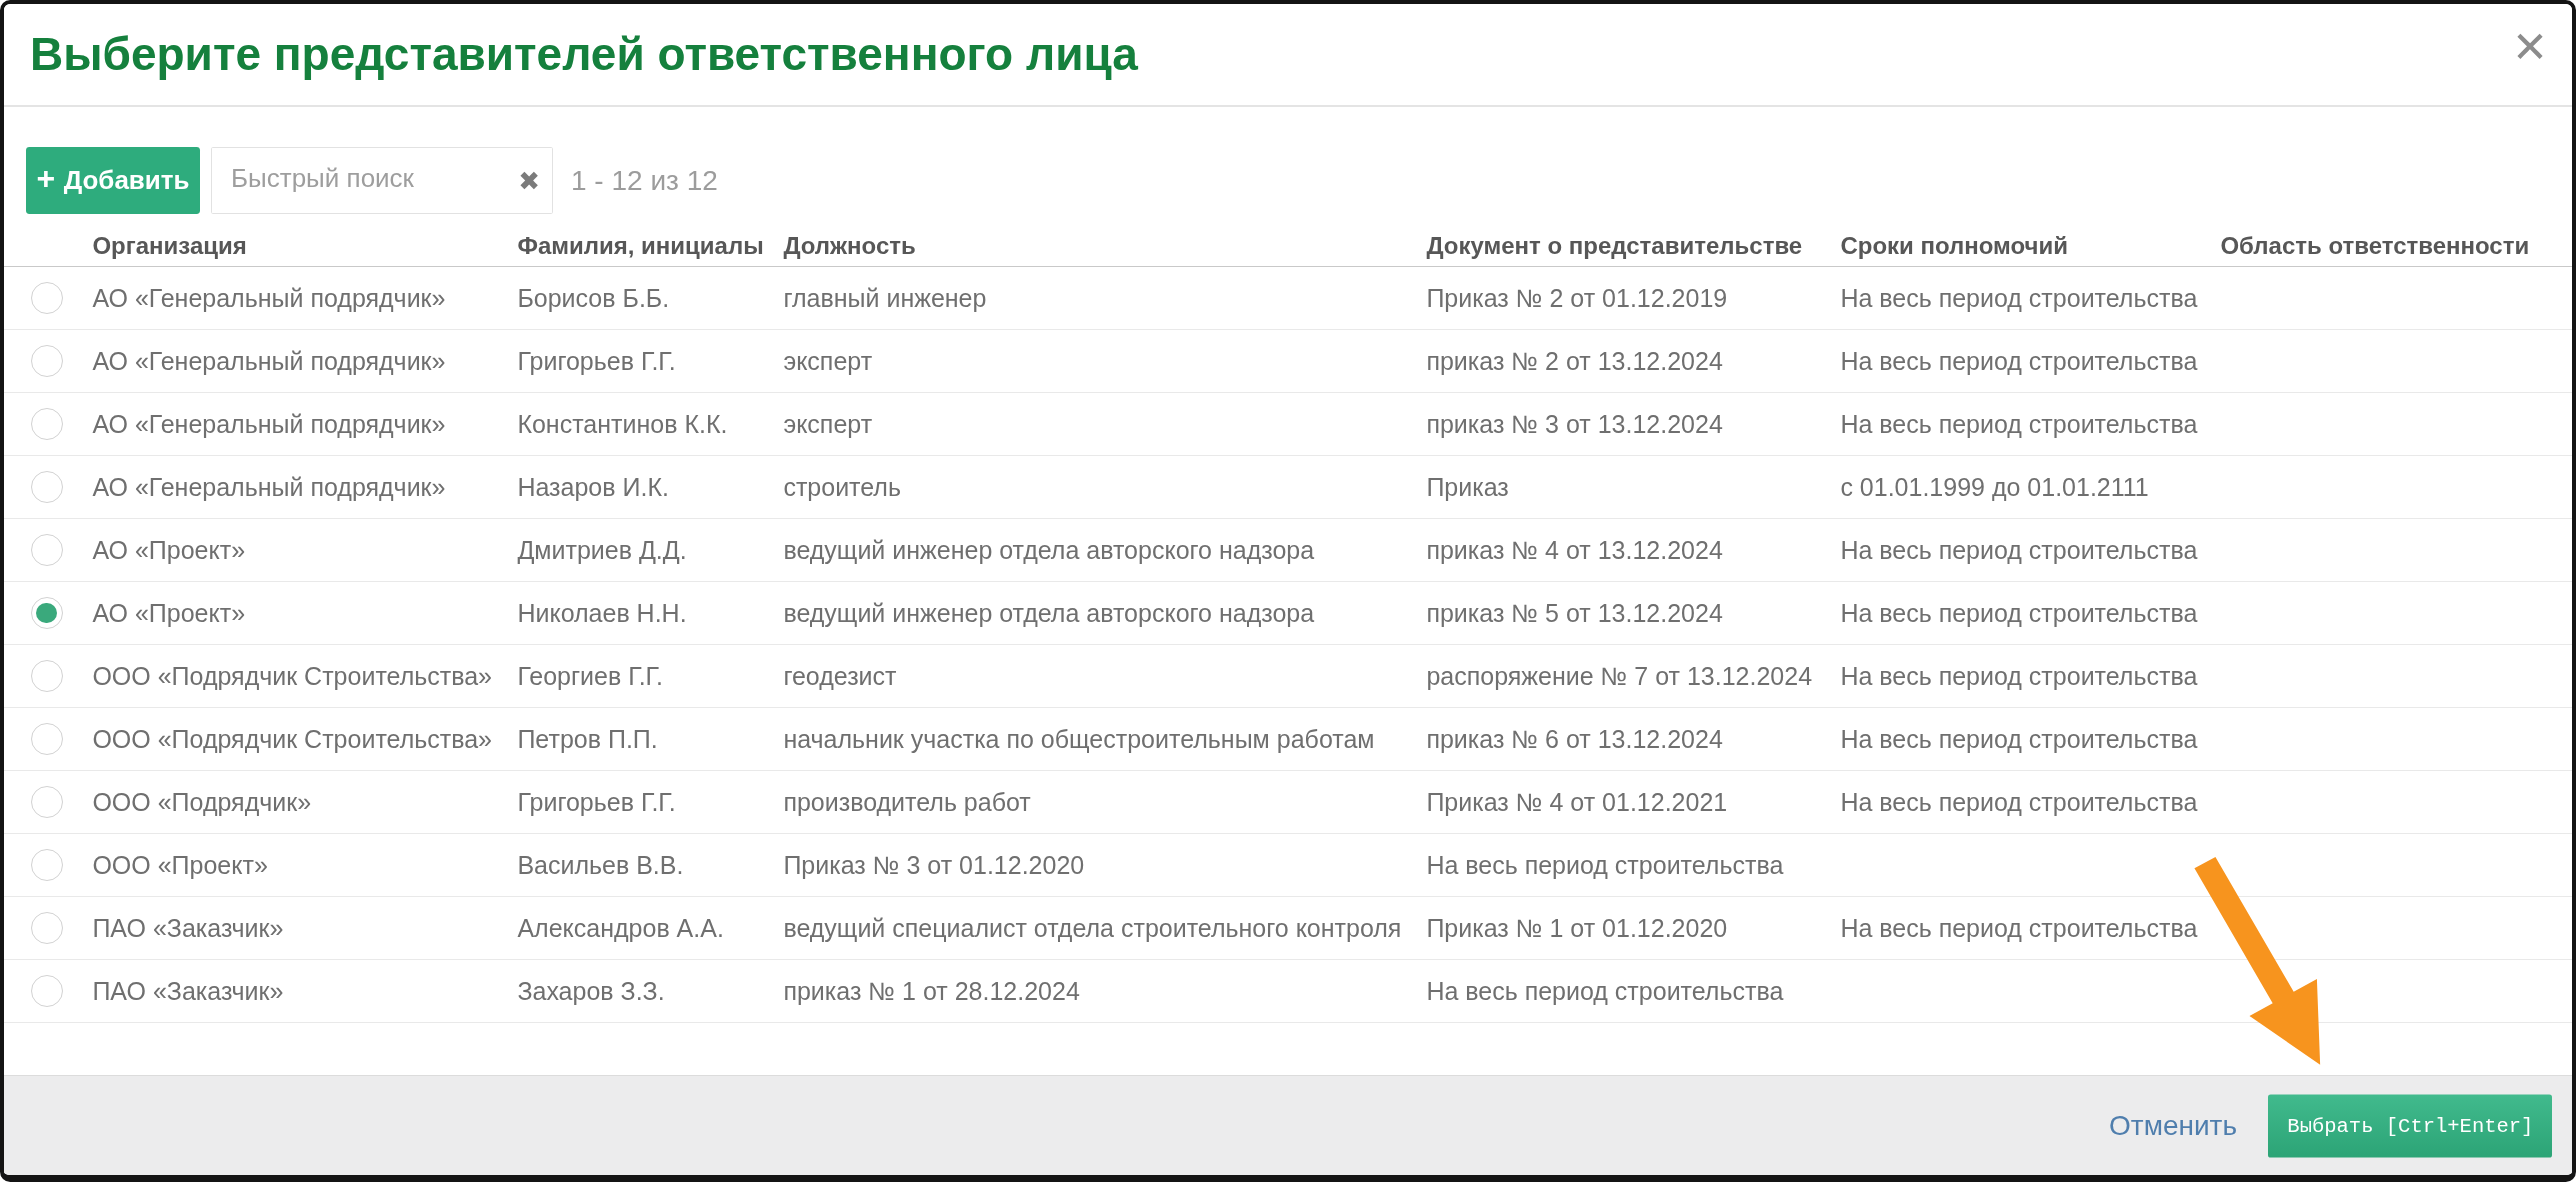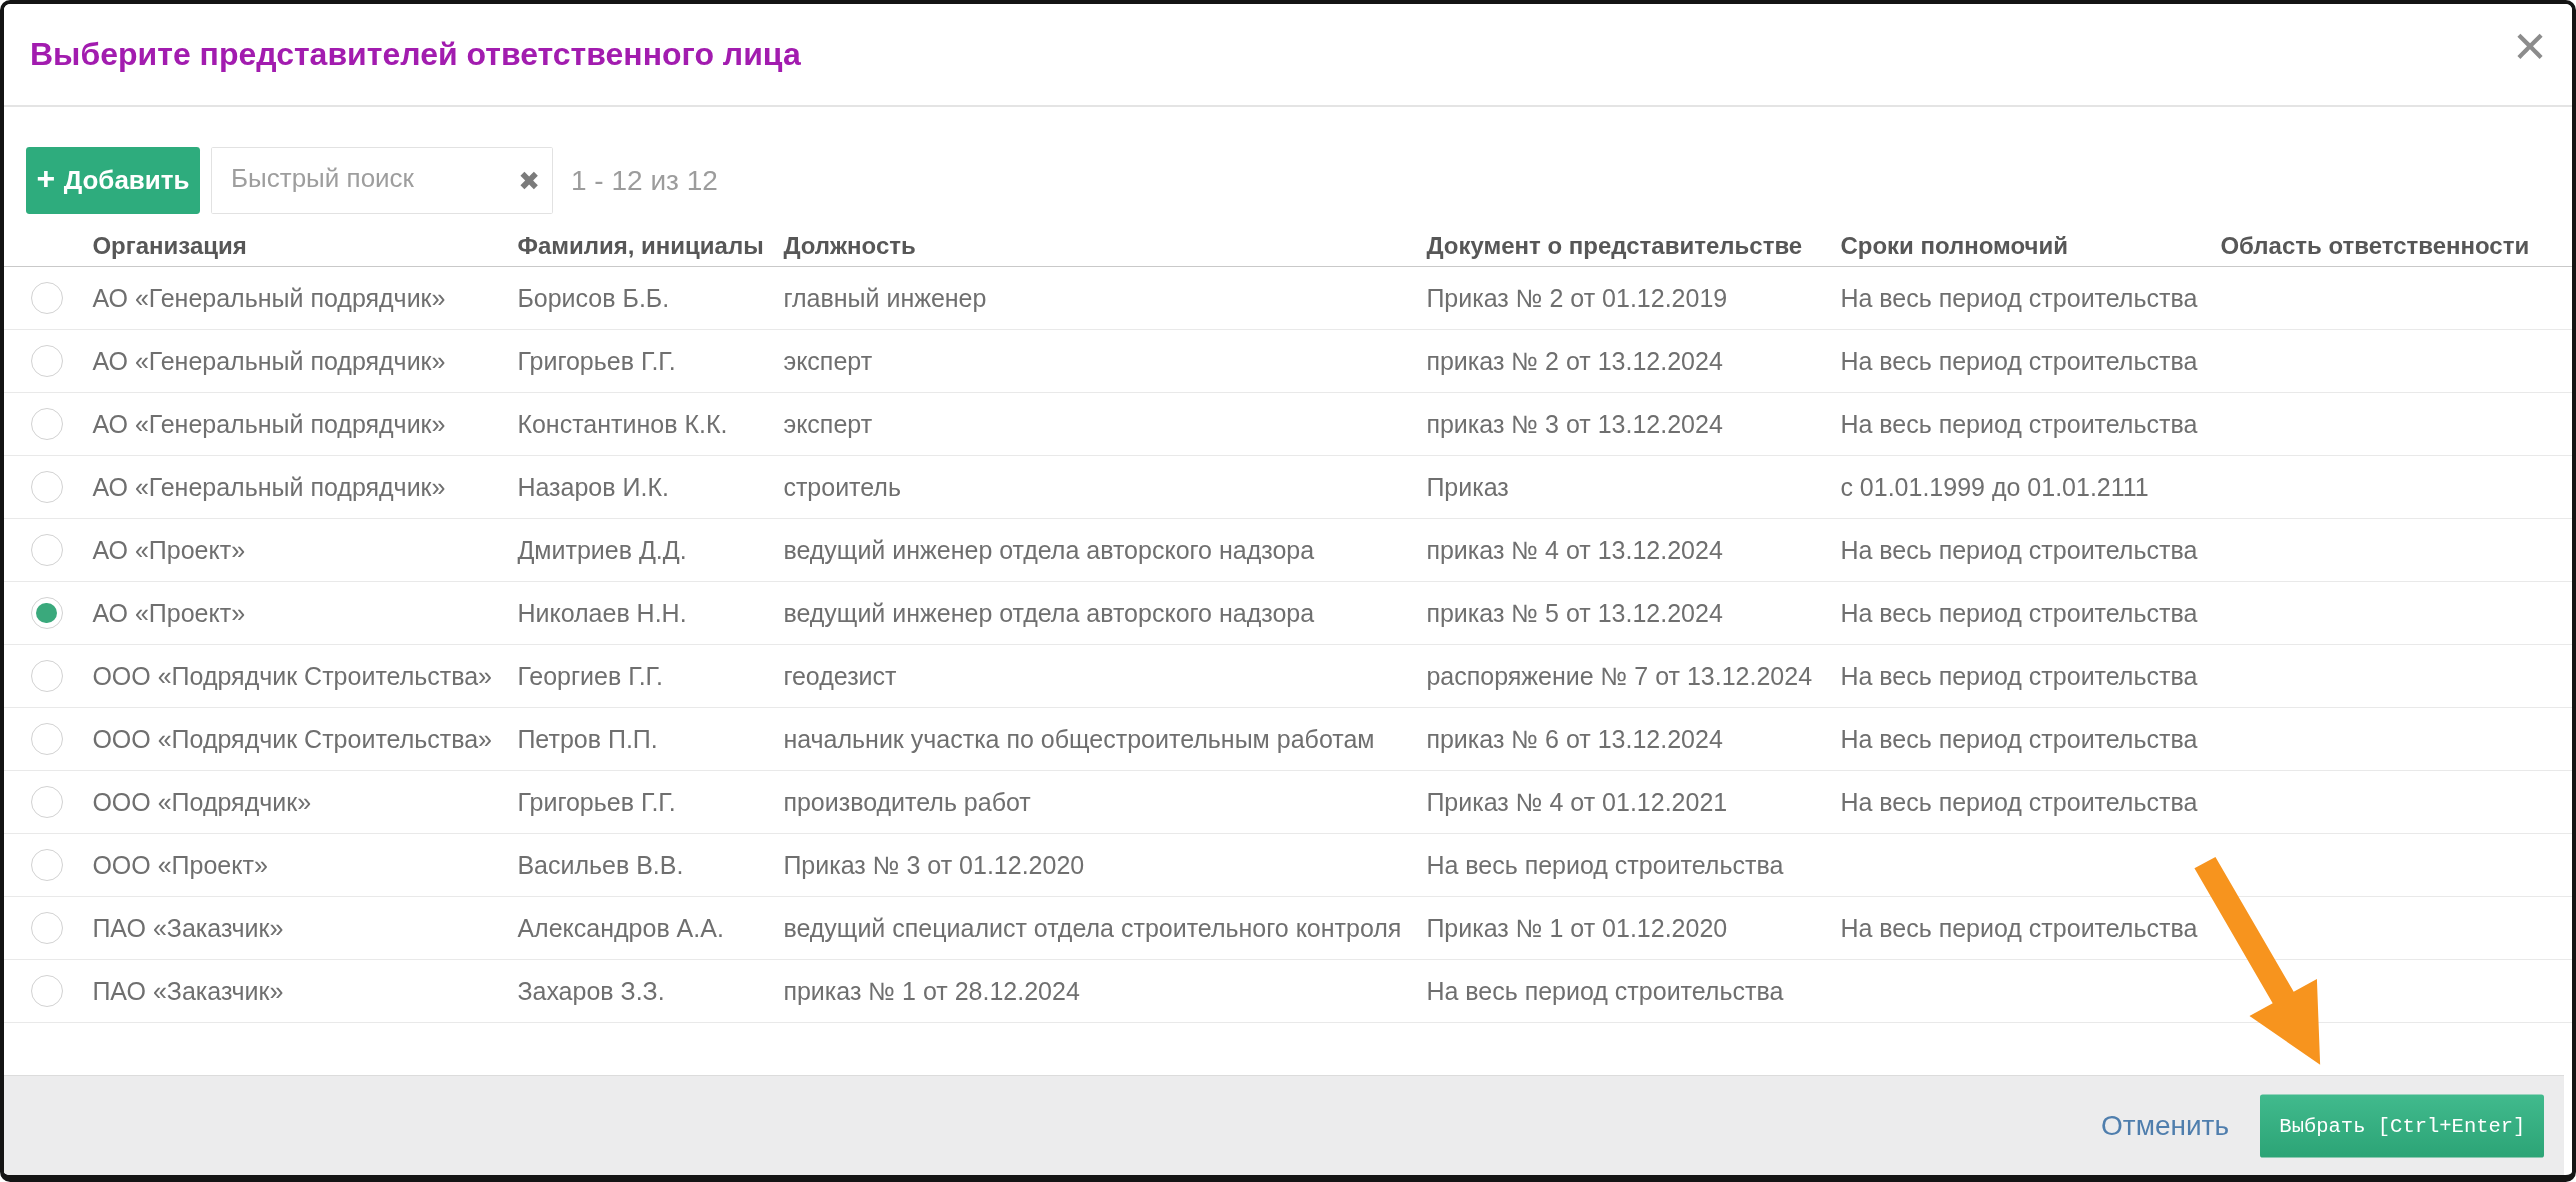--- a/index.html
+++ b/index.html
@@ -20,21 +20,21 @@
     border-radius:10.2px;
     overflow:hidden;
     position:relative;
     font-family:"Liberation Sans", sans-serif;
   }
 
   
   .title-bar{position:absolute;top:0;left:0;right:0;height:101px;background:#fff;}
   .dialog-title{
     position:absolute;left:26px;top:0;height:75px;line-height:101px;
-    font-size:32px;font-weight:600;color:#a21caf;white-space:nowrap;
+    font-size:46px;font-weight:600;color:#15803d;white-space:nowrap;
   }
   .close-btn{
     position:absolute;right:19px;top:17px;
     font-size:43px;color:#8c8c8c;line-height:1;cursor:pointer;
     font-weight:400;padding:5.1px;
   }
   .header-divider{position:absolute;top:101px;left:0;right:0;height:1.7px;background:#e4e4e4;}
 
   
   .add-btn{
@@ -84,21 +84,21 @@
   .radio{
     width:32px;height:32px;border:1.7px solid #d2d2d2;border-radius:50%;
     background:#fff;display:flex;align-items:center;justify-content:center;
     cursor:pointer;flex:0 0 auto;
   }
   .radio .dot{width:20.5px;height:20.5px;border-radius:50%;background:var(--radio);display:none;}
   .radio.selected .dot{display:block;}
 
   
   .footer{
-    position:absolute;left:0;right:8px;bottom:0;height:100px;
+    position:absolute;left:0;right:0;bottom:0;height:100px;
     background:#ececed;border-top:0.9px solid #dcdcdc;
   }
   .cancel-link{
     position:absolute;right:335px;top:0;height:100px;line-height:100px;
     font-size:28px;color:var(--cancel);cursor:pointer;white-space:nowrap;
   }
   .select-btn{
     position:absolute;right:19.6px;top:50%;transform:translateY(-50%);
     height:63px;padding:0 19px;border-radius:2.6px;
     background:linear-gradient(180deg,var(--accent-light) 0%,var(--accent-deep) 100%);

